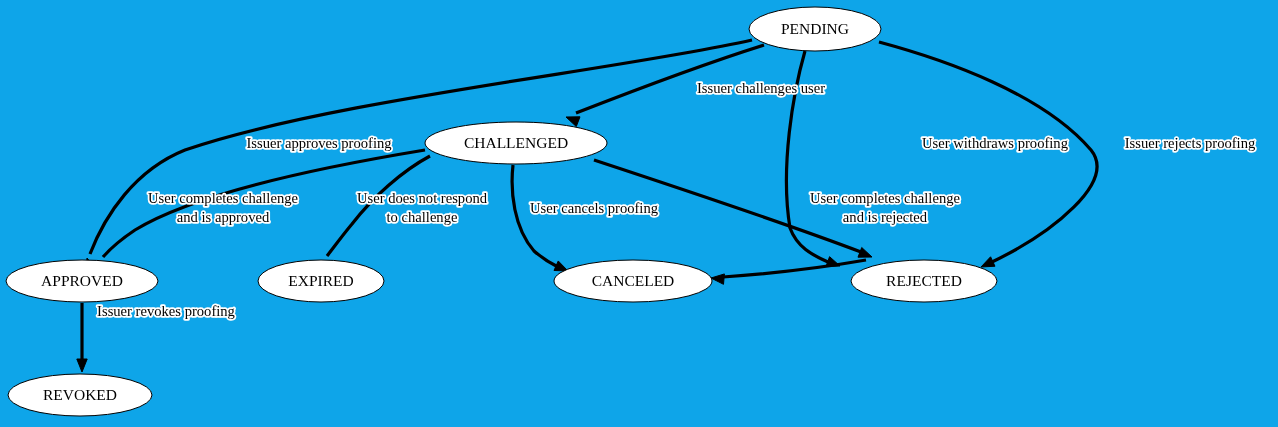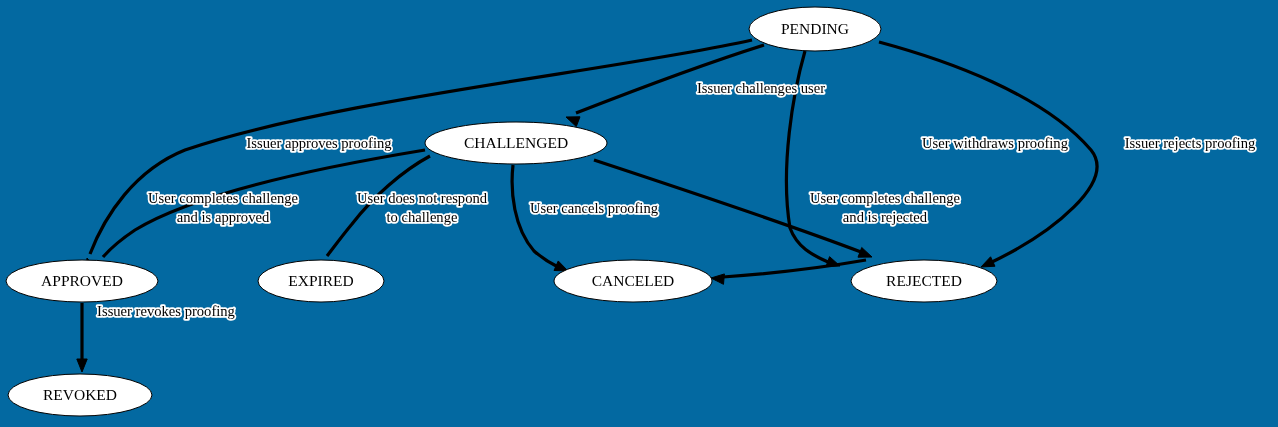--- a/index.html
+++ b/index.html
@@ -4,21 +4,21 @@
 <style>
   html, body {
     margin: 0;
     padding: 0;
     background: #ffffff;
   }
   #diagram-root {
     position: relative;
     width: 1278px;
     height: 427px;
-    background: #0369a1;
+    background: #0ea5e9;
     overflow: hidden;
     font-family: "Liberation Serif", "DejaVu Serif", serif;
   }
   svg#state-graph {
     display: block;
     width: 1278px;
     height: 427px;
   }
   .node-ellipse {
     fill: #ffffff;

